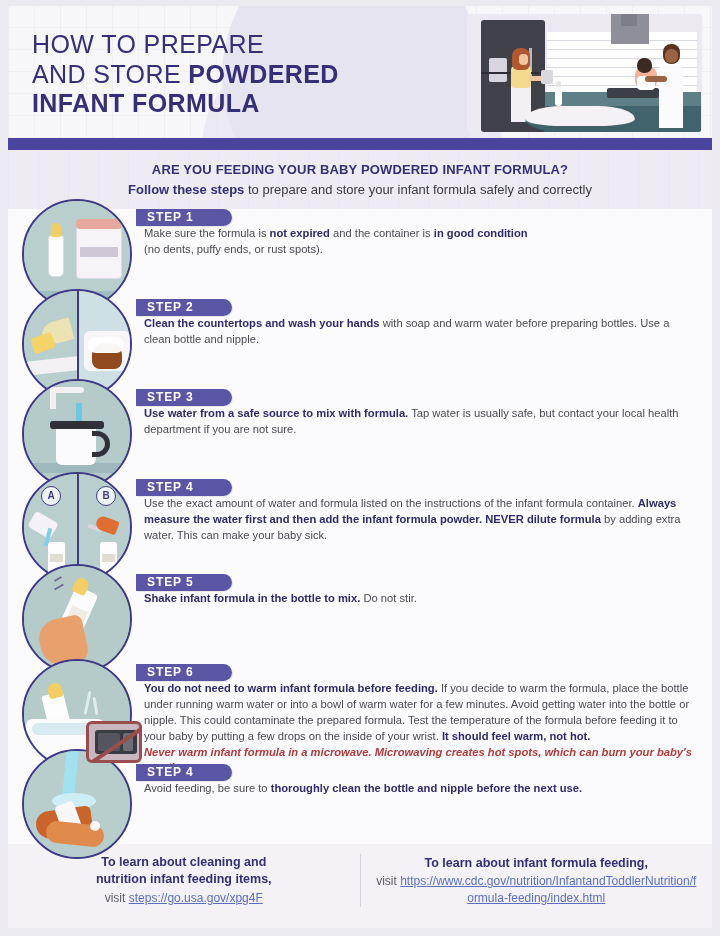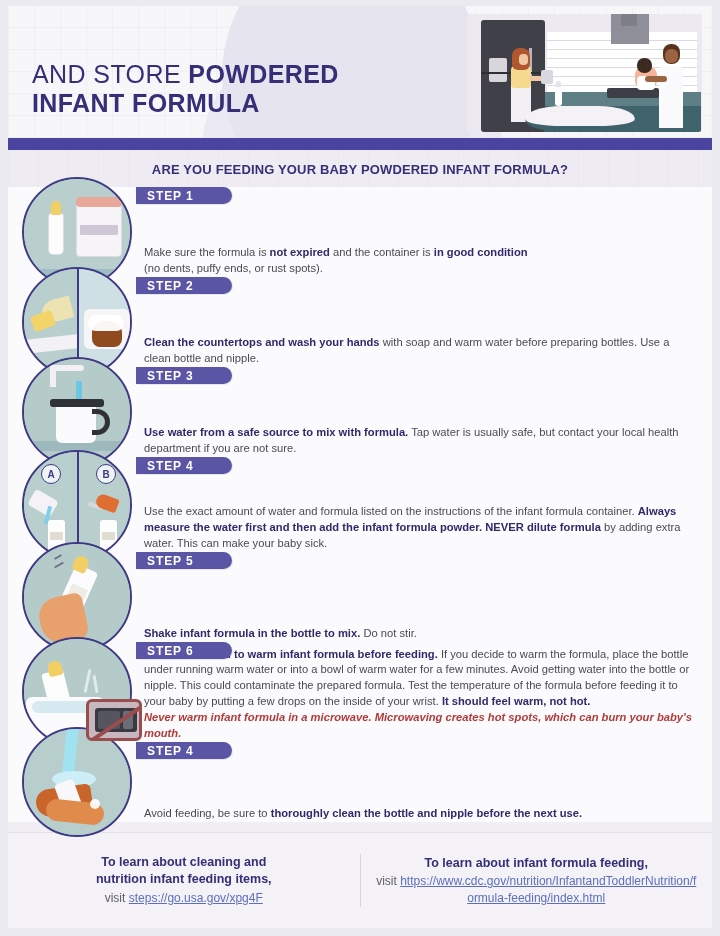--- a/index.html
+++ b/index.html
@@ -131,21 +131,21 @@
   .step-bar-tail{
     position:absolute; left:128px; top:0; height:17px; right:0;
     background:linear-gradient(90deg,#d8d5e2 0%, #e6e4ec 60%, #eeecf2 100%);
     z-index:2;
   }
   .step-body{
     position:relative;
     background:#fbfafc;
     margin-left:0;
     padding:0 18px 0 136px;
-    display:flex; align-items:flex-end;
+    display:flex; align-items:flex-start;
     z-index:3;
   }
   .step-body p{
     font-size:11.2px; line-height:1.42; color:#4a4a55;
   }
   .step-body p b{ color:#2f2a6b; font-weight:800; }
   .step-body p .warn{
     color:#b33a3a; font-weight:700; font-style:italic;
   }
 
@@ -268,21 +268,21 @@
 
 <div class="page">
 <div class="sheet">
 
   <div class="header">
     <div class="hdr-pattern"></div>
     <div class="hdr-swoosh"></div>
     <div class="hdr-swoosh2"></div>
 
     <h1 class="title">
-      <br>
+      <span>HOW TO PREPARE</span><br>
       <span>AND STORE </span><b>POWDERED</b><br>
       <span class="l3">INFANT FORMULA</span>
     </h1>
 
     <div class="kitchen">
       <div class="k-wall"></div>
           <div class="k-tile"></div>
       <div class="k-hood"></div>
       <div class="k-counter"></div>
           <div class="k-cab"></div>
@@ -305,20 +305,23 @@
       <div class="k-baby"></div>
           <div class="k-baby-head"></div>
           <div class="k-baby-bib"></div>
       <div class="k-dad-arm"></div>
     </div>
   </div>
   <div class="hdr-rule"></div>
 
   <div class="intro">
     <div class="intro-q">ARE YOU FEEDING YOUR BABY POWDERED INFANT FORMULA?</div>
+    <div class="intro-sub">
+      <b>Follow these steps</b><span> to prepare and store your infant formula safely and correctly</span>
+    </div>
   </div>
 
   <div class="steps" id="steps-container">
         <div class="step" style="height: 90px;">
           <div class="step-bar-tail"></div>
           <div class="step-bar">
             <span>STEP 1</span>
           </div>
           <div class="step-body" style="height: 90px; padding-top: 17px;">
             <p><span>Make sure the formula is </span><b>not expired</b><span> and the container is </span><b>in good condition</b><br><span>(no dents, puffy ends, or rust spots).</span></p>

